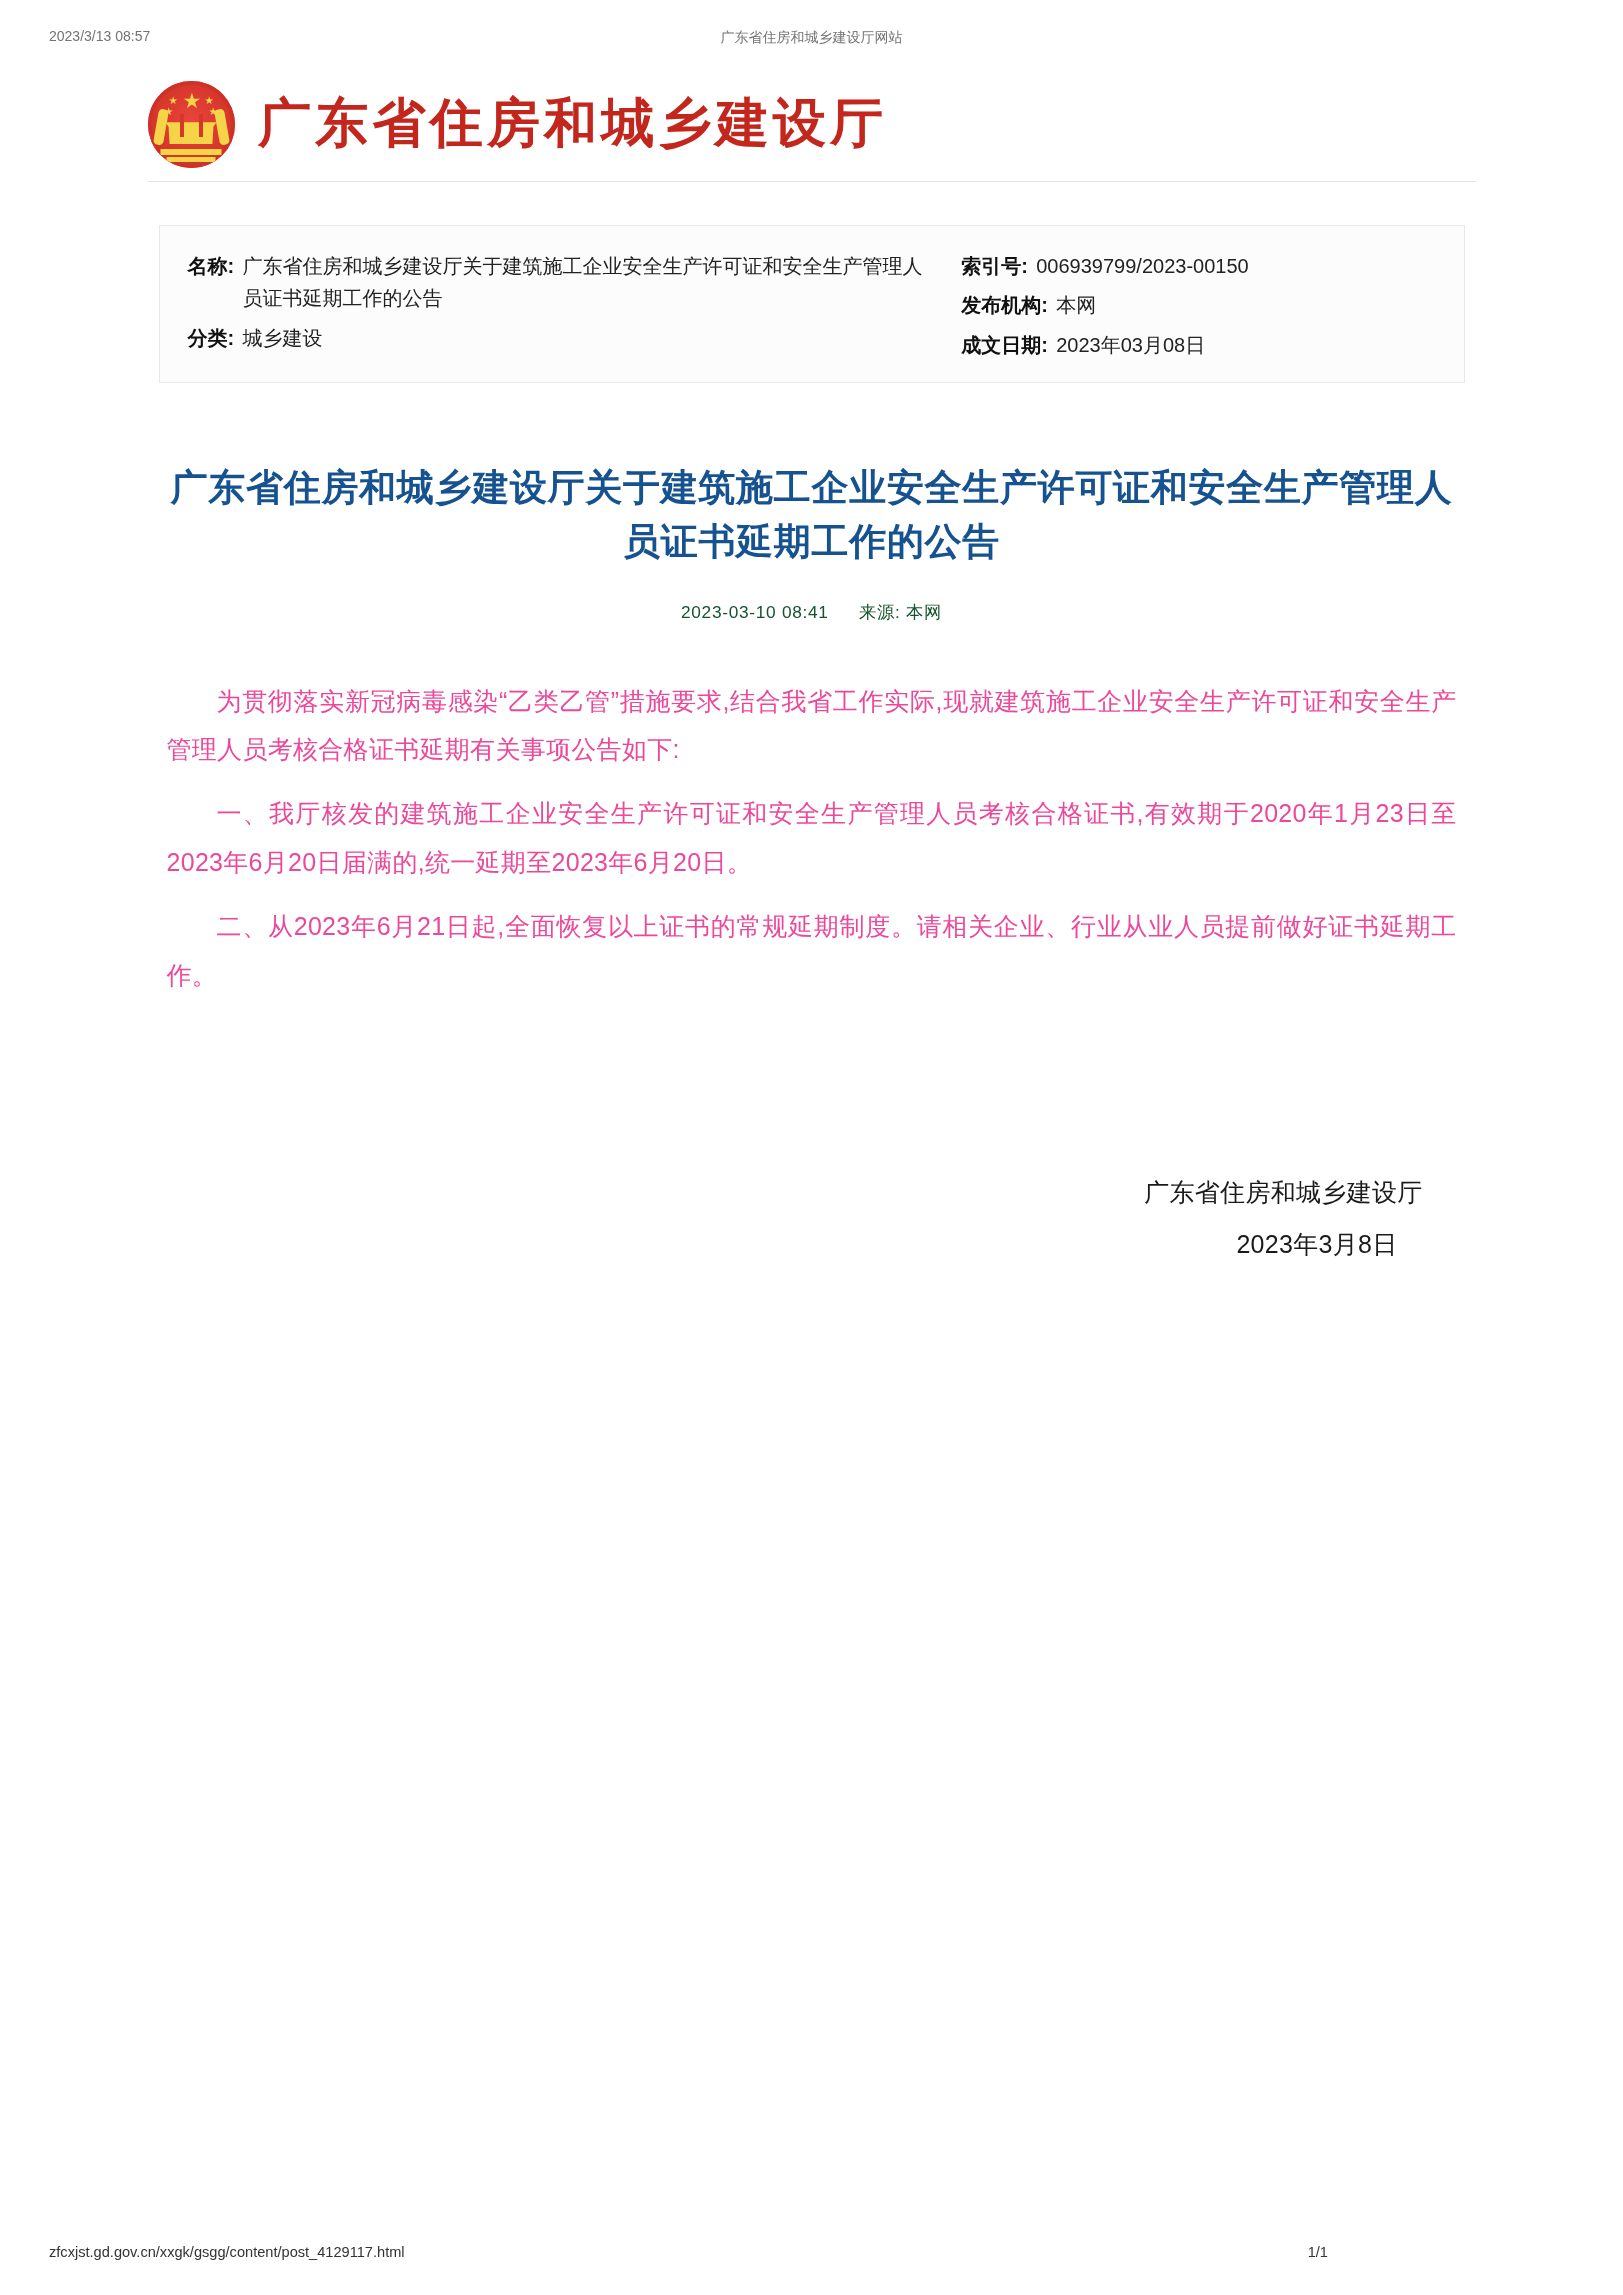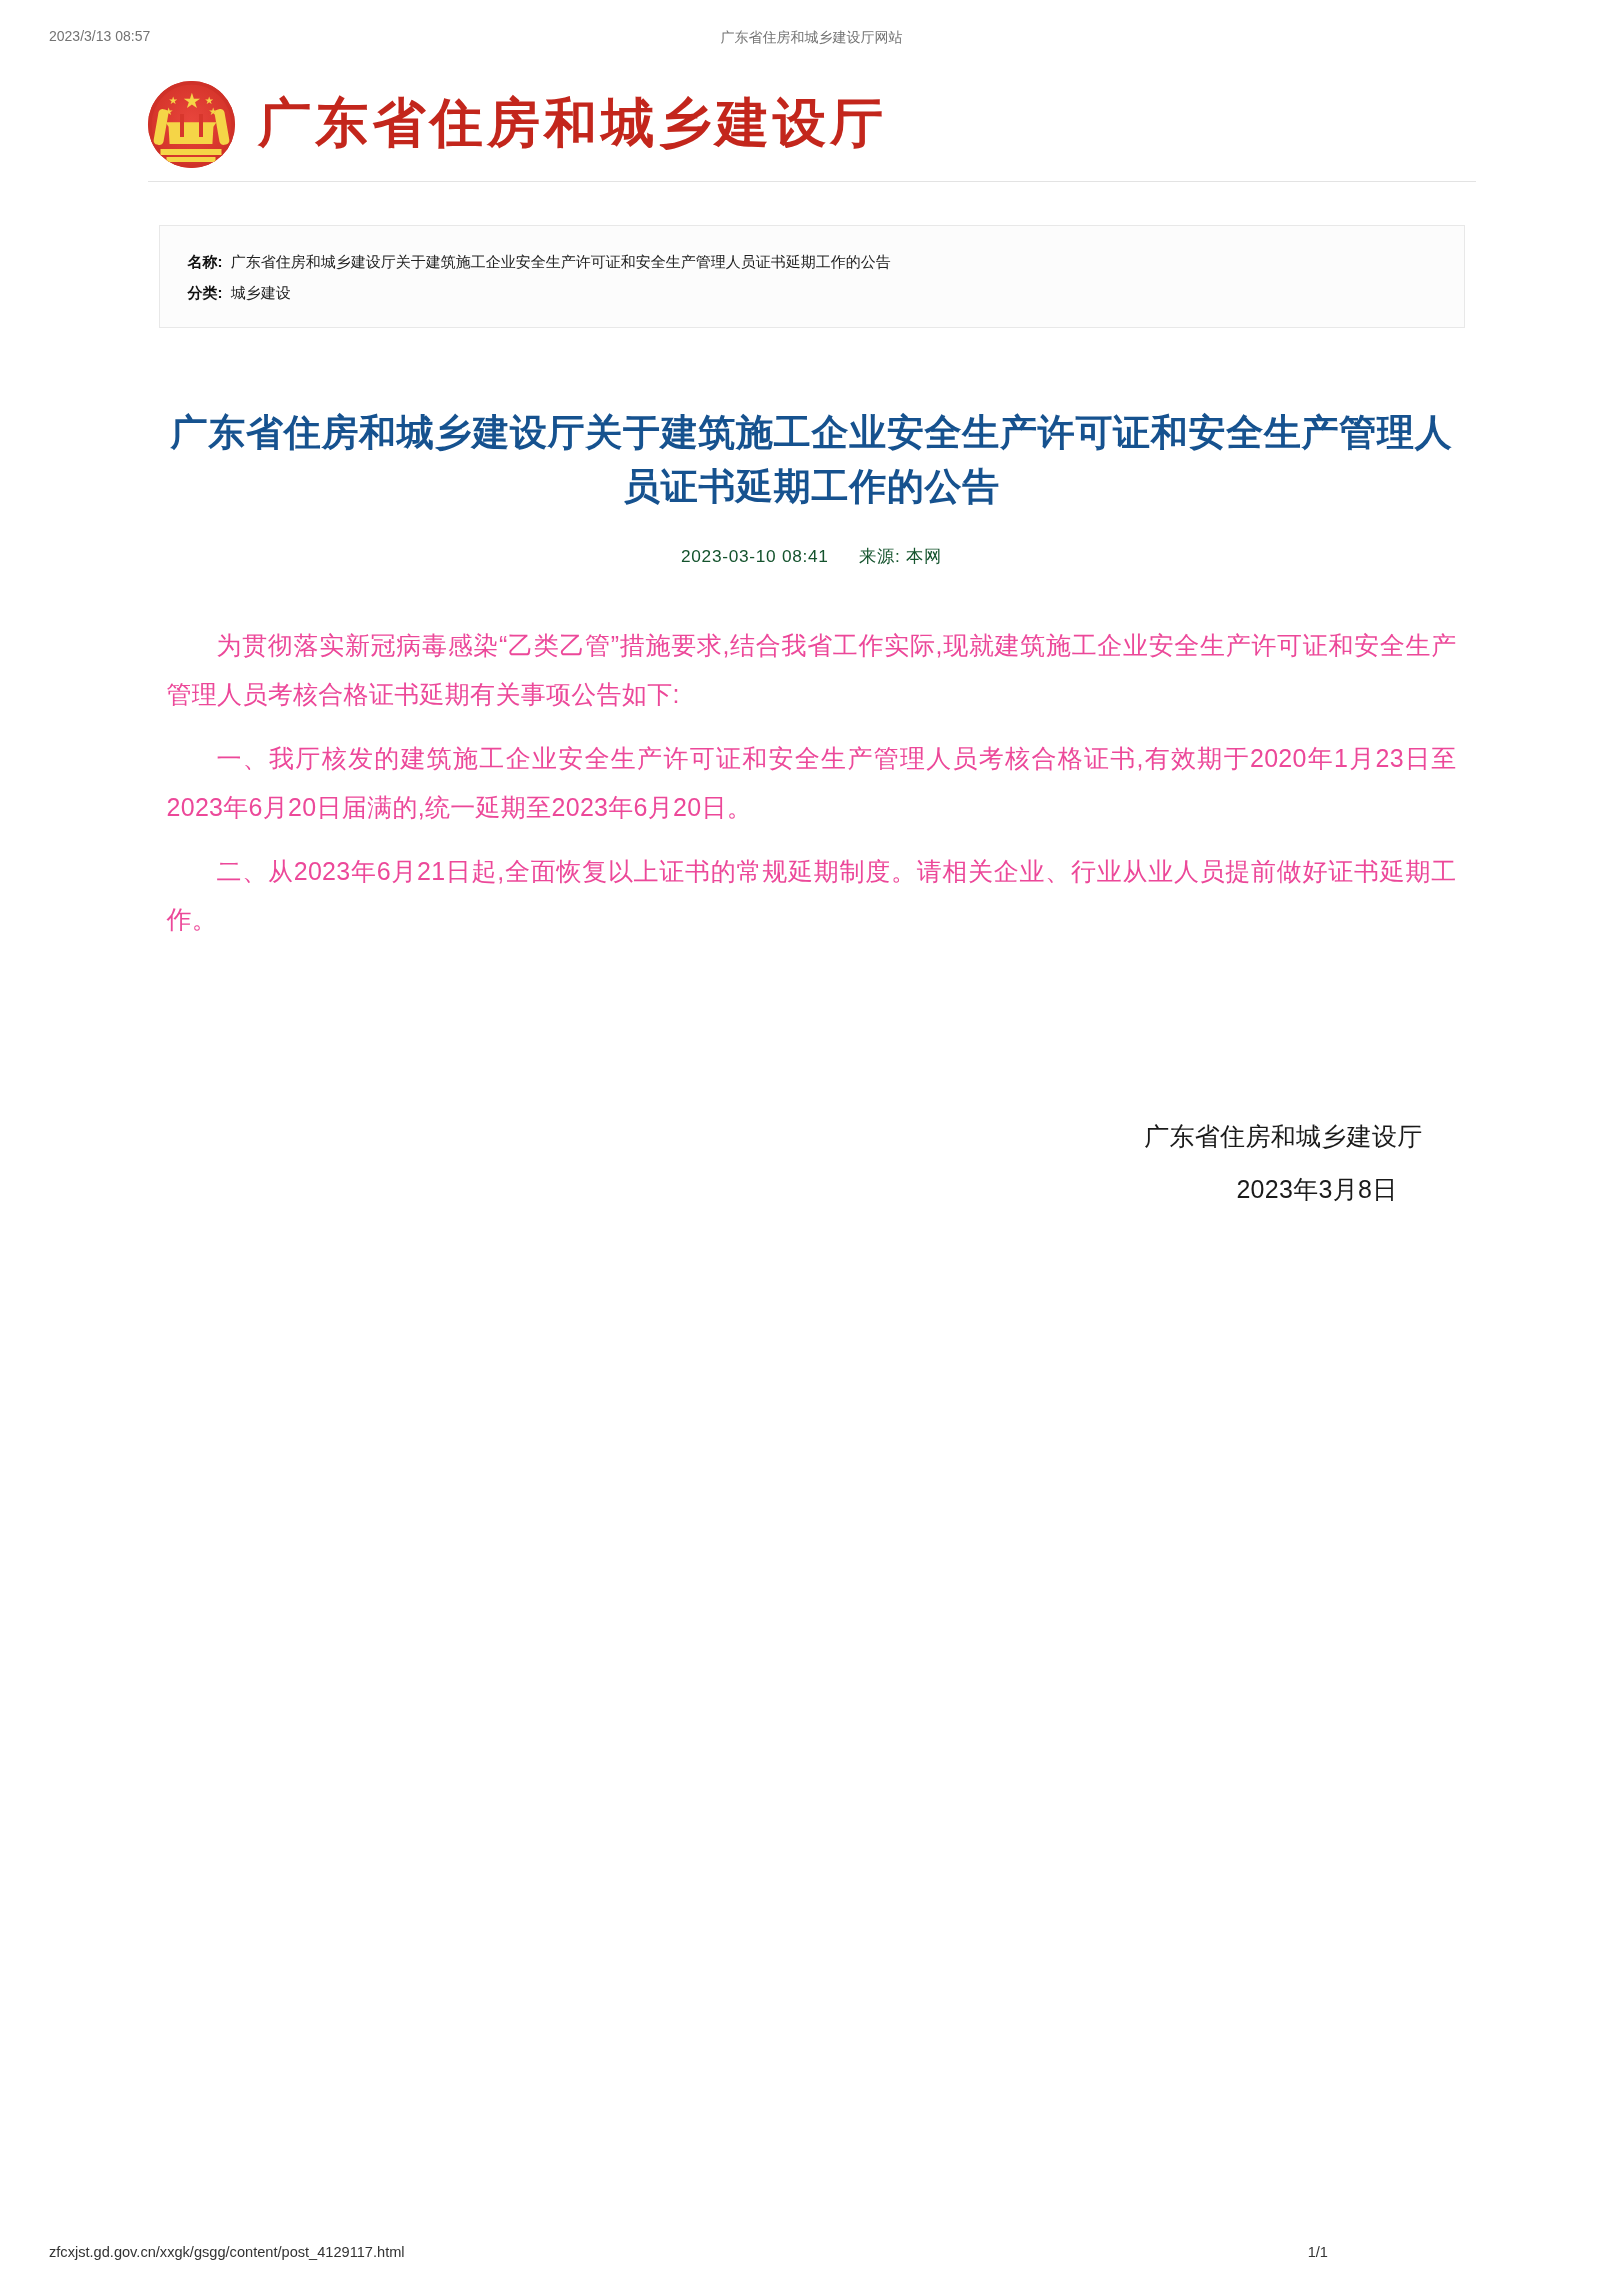--- a/index.html
+++ b/index.html
@@ -185,21 +185,21 @@
   .meta-col.left {
     width: 62%;
     padding-right: 18px;
   }
   .meta-col.right {
     width: 38%;
   }
   .meta-row {
     display: flex;
     align-items: flex-start;
-    font-size: 15px;
+    font-size: 20px;
     line-height: 1.62;
     margin-bottom: 7px;
   }
   .meta-row:last-child { margin-bottom: 0; }
   .meta-label {
     font-weight: bold;
     color: #111;
     white-space: nowrap;
     margin-right: 8.3px;
   }
@@ -289,20 +289,34 @@
       <div class="meta-col left">
         <div class="meta-row">
           <span class="meta-label">名称:</span>
           <span class="meta-value wrap">广东省住房和城乡建设厅关于建筑施工企业安全生产许可证和安全生产管理人员证书延期工作的公告</span>
         </div>
         <div class="meta-row">
           <span class="meta-label">分类:</span>
           <span class="meta-value">城乡建设</span>
         </div>
       </div>
+      <div class="meta-col right">
+        <div class="meta-row">
+          <span class="meta-label">索引号:</span>
+          <span class="meta-value">006939799/2023-00150</span>
+        </div>
+        <div class="meta-row">
+          <span class="meta-label">发布机构:</span>
+          <span class="meta-value">本网</span>
+        </div>
+        <div class="meta-row">
+          <span class="meta-label">成文日期:</span>
+          <span class="meta-value">2023年03月08日</span>
+        </div>
+      </div>
     </div>
 
     <h1 class="doc-title">广东省住房和城乡建设厅关于建筑施工企业安全生产许可证和安全生产管理人员证书延期工作的公告</h1>
 
     <div class="doc-submeta">
       <span>2023-03-10  08:41</span>
       <span class="gap"></span>
       <span>来源: 本网</span>
     </div>
 

